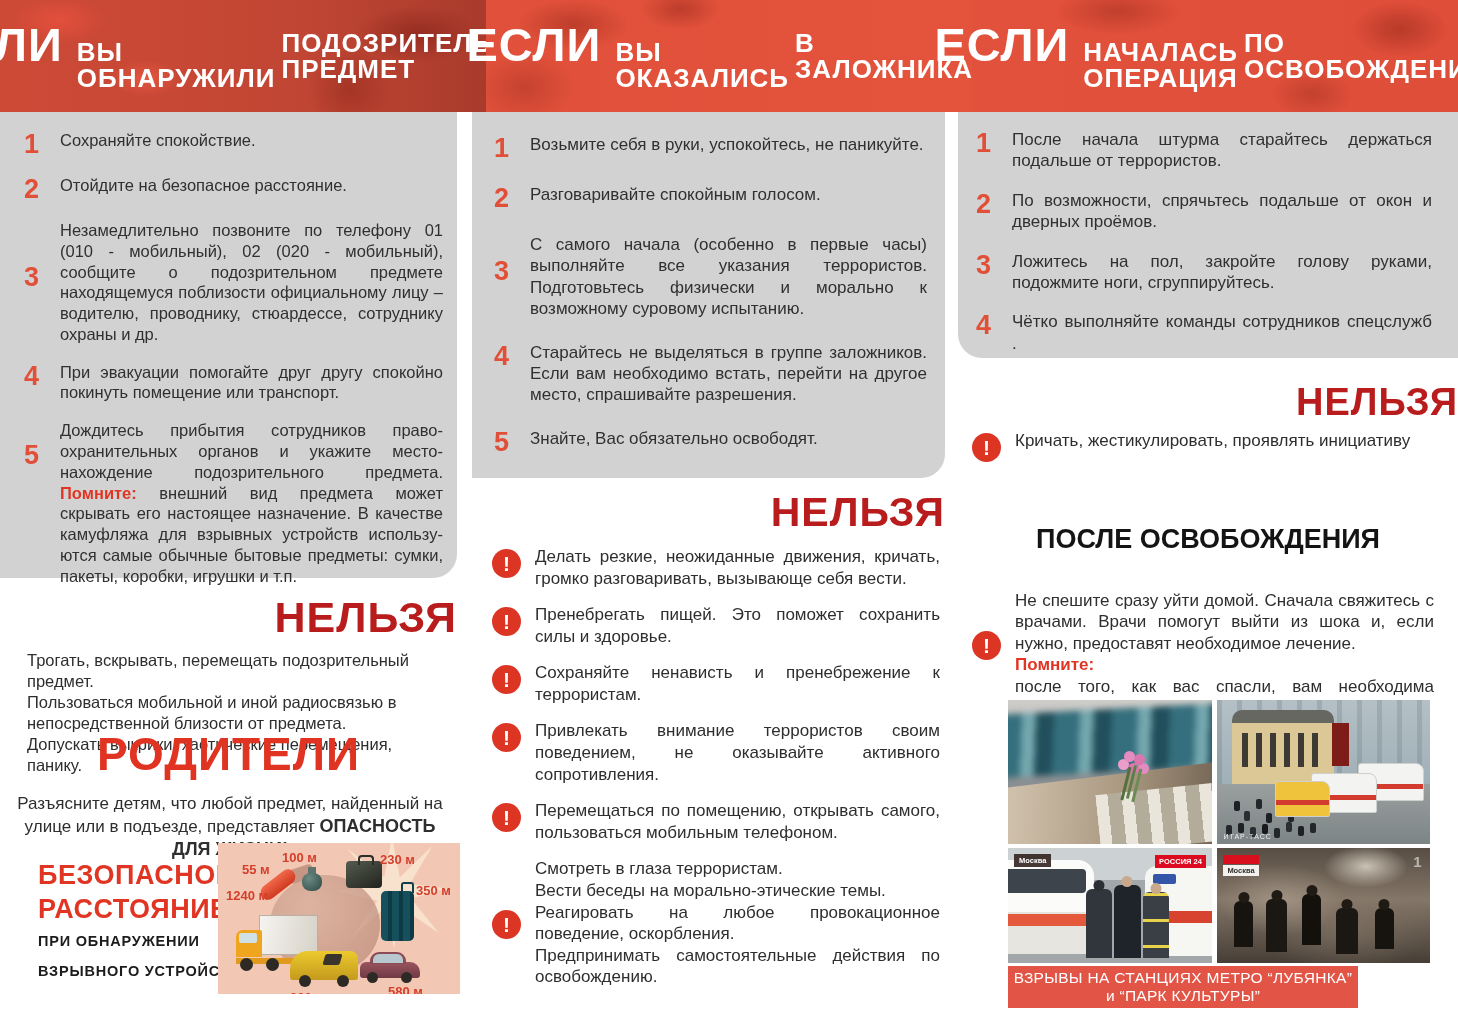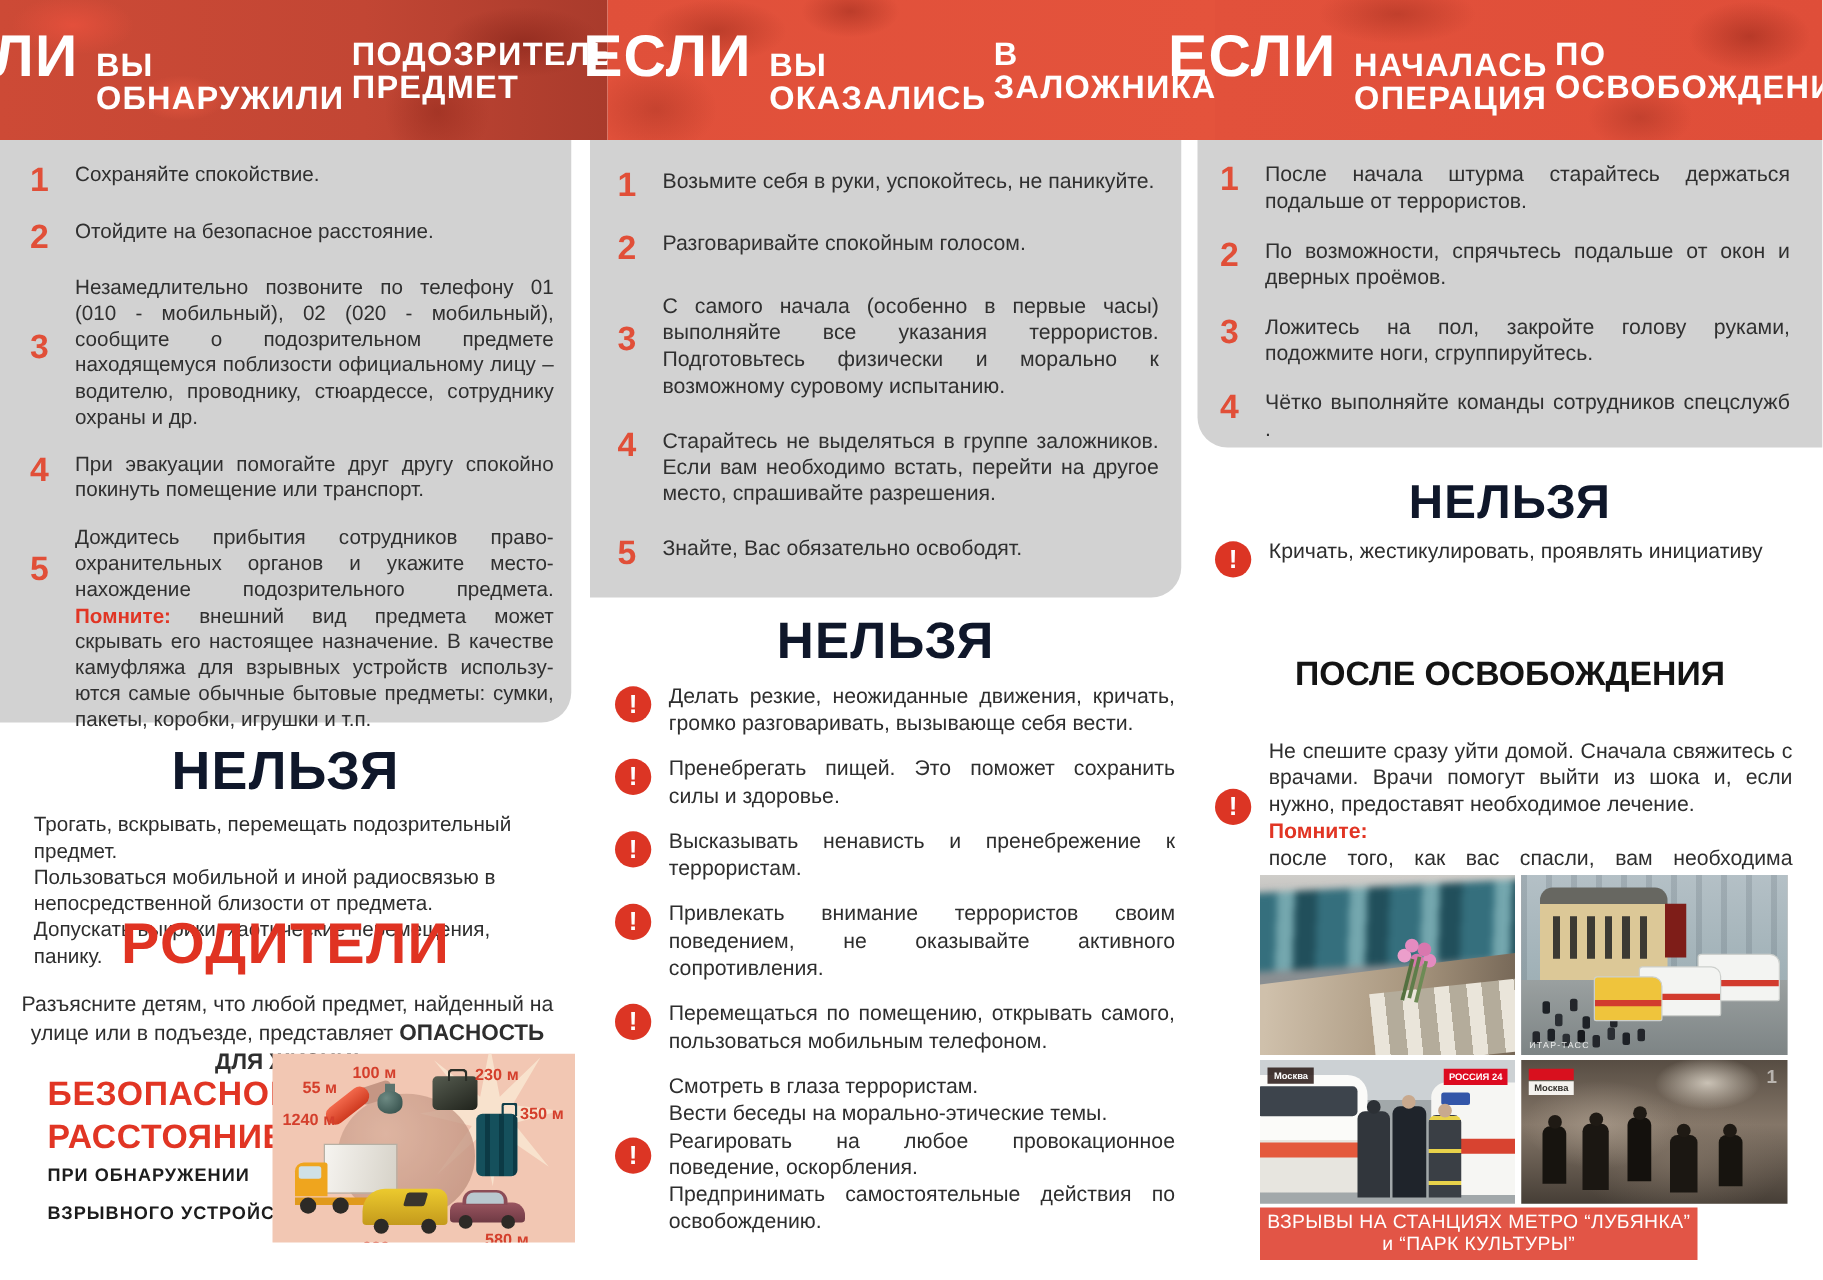--- a/index.html
+++ b/index.html
@@ -46,21 +46,21 @@
   .snum{flex:none;width:36px;font-size:27px;font-weight:bold;color:#e14f38;
         line-height:1;text-align:left;padding-top:1px;}
   .stext{flex:1;font-size:16.5px;line-height:1.26;text-align:justify;color:#303030;}
   #box2 .stext,#box3 .stext{font-size:17px;}
   .mt40{padding-top:44px;} .mt20{padding-top:22px;} .mt22{padding-top:24px;}
   #box1 .step{margin-bottom:17px;} #box2 .step{margin-bottom:22px;}
   #box3 .step{margin-bottom:18px;}
   .red-label{color:#e13524;font-weight:bold;}
 
   
-  .nelzya{position:absolute;text-align:center;font-weight:bold;color:#0f172a;
+  .nelzya{position:absolute;text-align:right;font-weight:bold;color:#b91c1c;
           line-height:1;letter-spacing:1px;}
   #nz1{left:0;top:596px;width:457px;font-size:43px;}
   #nz2{left:472px;top:492px;width:473px;font-size:41px;}
   #nz3{left:958px;top:383px;width:500px;font-size:38px;}
   #parents{left:0;top:731px;width:457px;font-size:46px;position:absolute;
            text-align:center;font-weight:bold;color:#e03322;line-height:1;letter-spacing:1px;}
   #after-title{left:958px;top:526px;width:500px;position:absolute;text-align:center;
            font-weight:bold;color:#141414;font-size:27px;line-height:1;}
 
   
@@ -378,21 +378,21 @@
   <div class="bullet">
     <span class="bicon"></span>
     <div class="btext">Делать резкие, неожиданные движения, кричать, громко разговаривать, вызывающе себя вести.</div>
   </div>
   <div class="bullet">
     <span class="bicon"></span>
     <div class="btext">Пренебрегать пищей. Это поможет сохранить силы и здоровье.</div>
   </div>
   <div class="bullet">
     <span class="bicon"></span>
-    <div class="btext">Высказывать ненависть и пренебрежение к террористам.</div>
+    <div class="btext">Сохраняйте ненависть и пренебрежение к террористам.</div>
   </div>
   <div class="bullet">
     <span class="bicon"></span>
     <div class="btext">Привлекать внимание террористов своим поведением, не оказывайте активного сопротивления.</div>
   </div>
   <div class="bullet">
     <span class="bicon"></span>
     <div class="btext">Перемещаться по помещению, открывать самого, пользоваться мобильным телефоном.</div>
   </div>
   <div class="bullet center">

